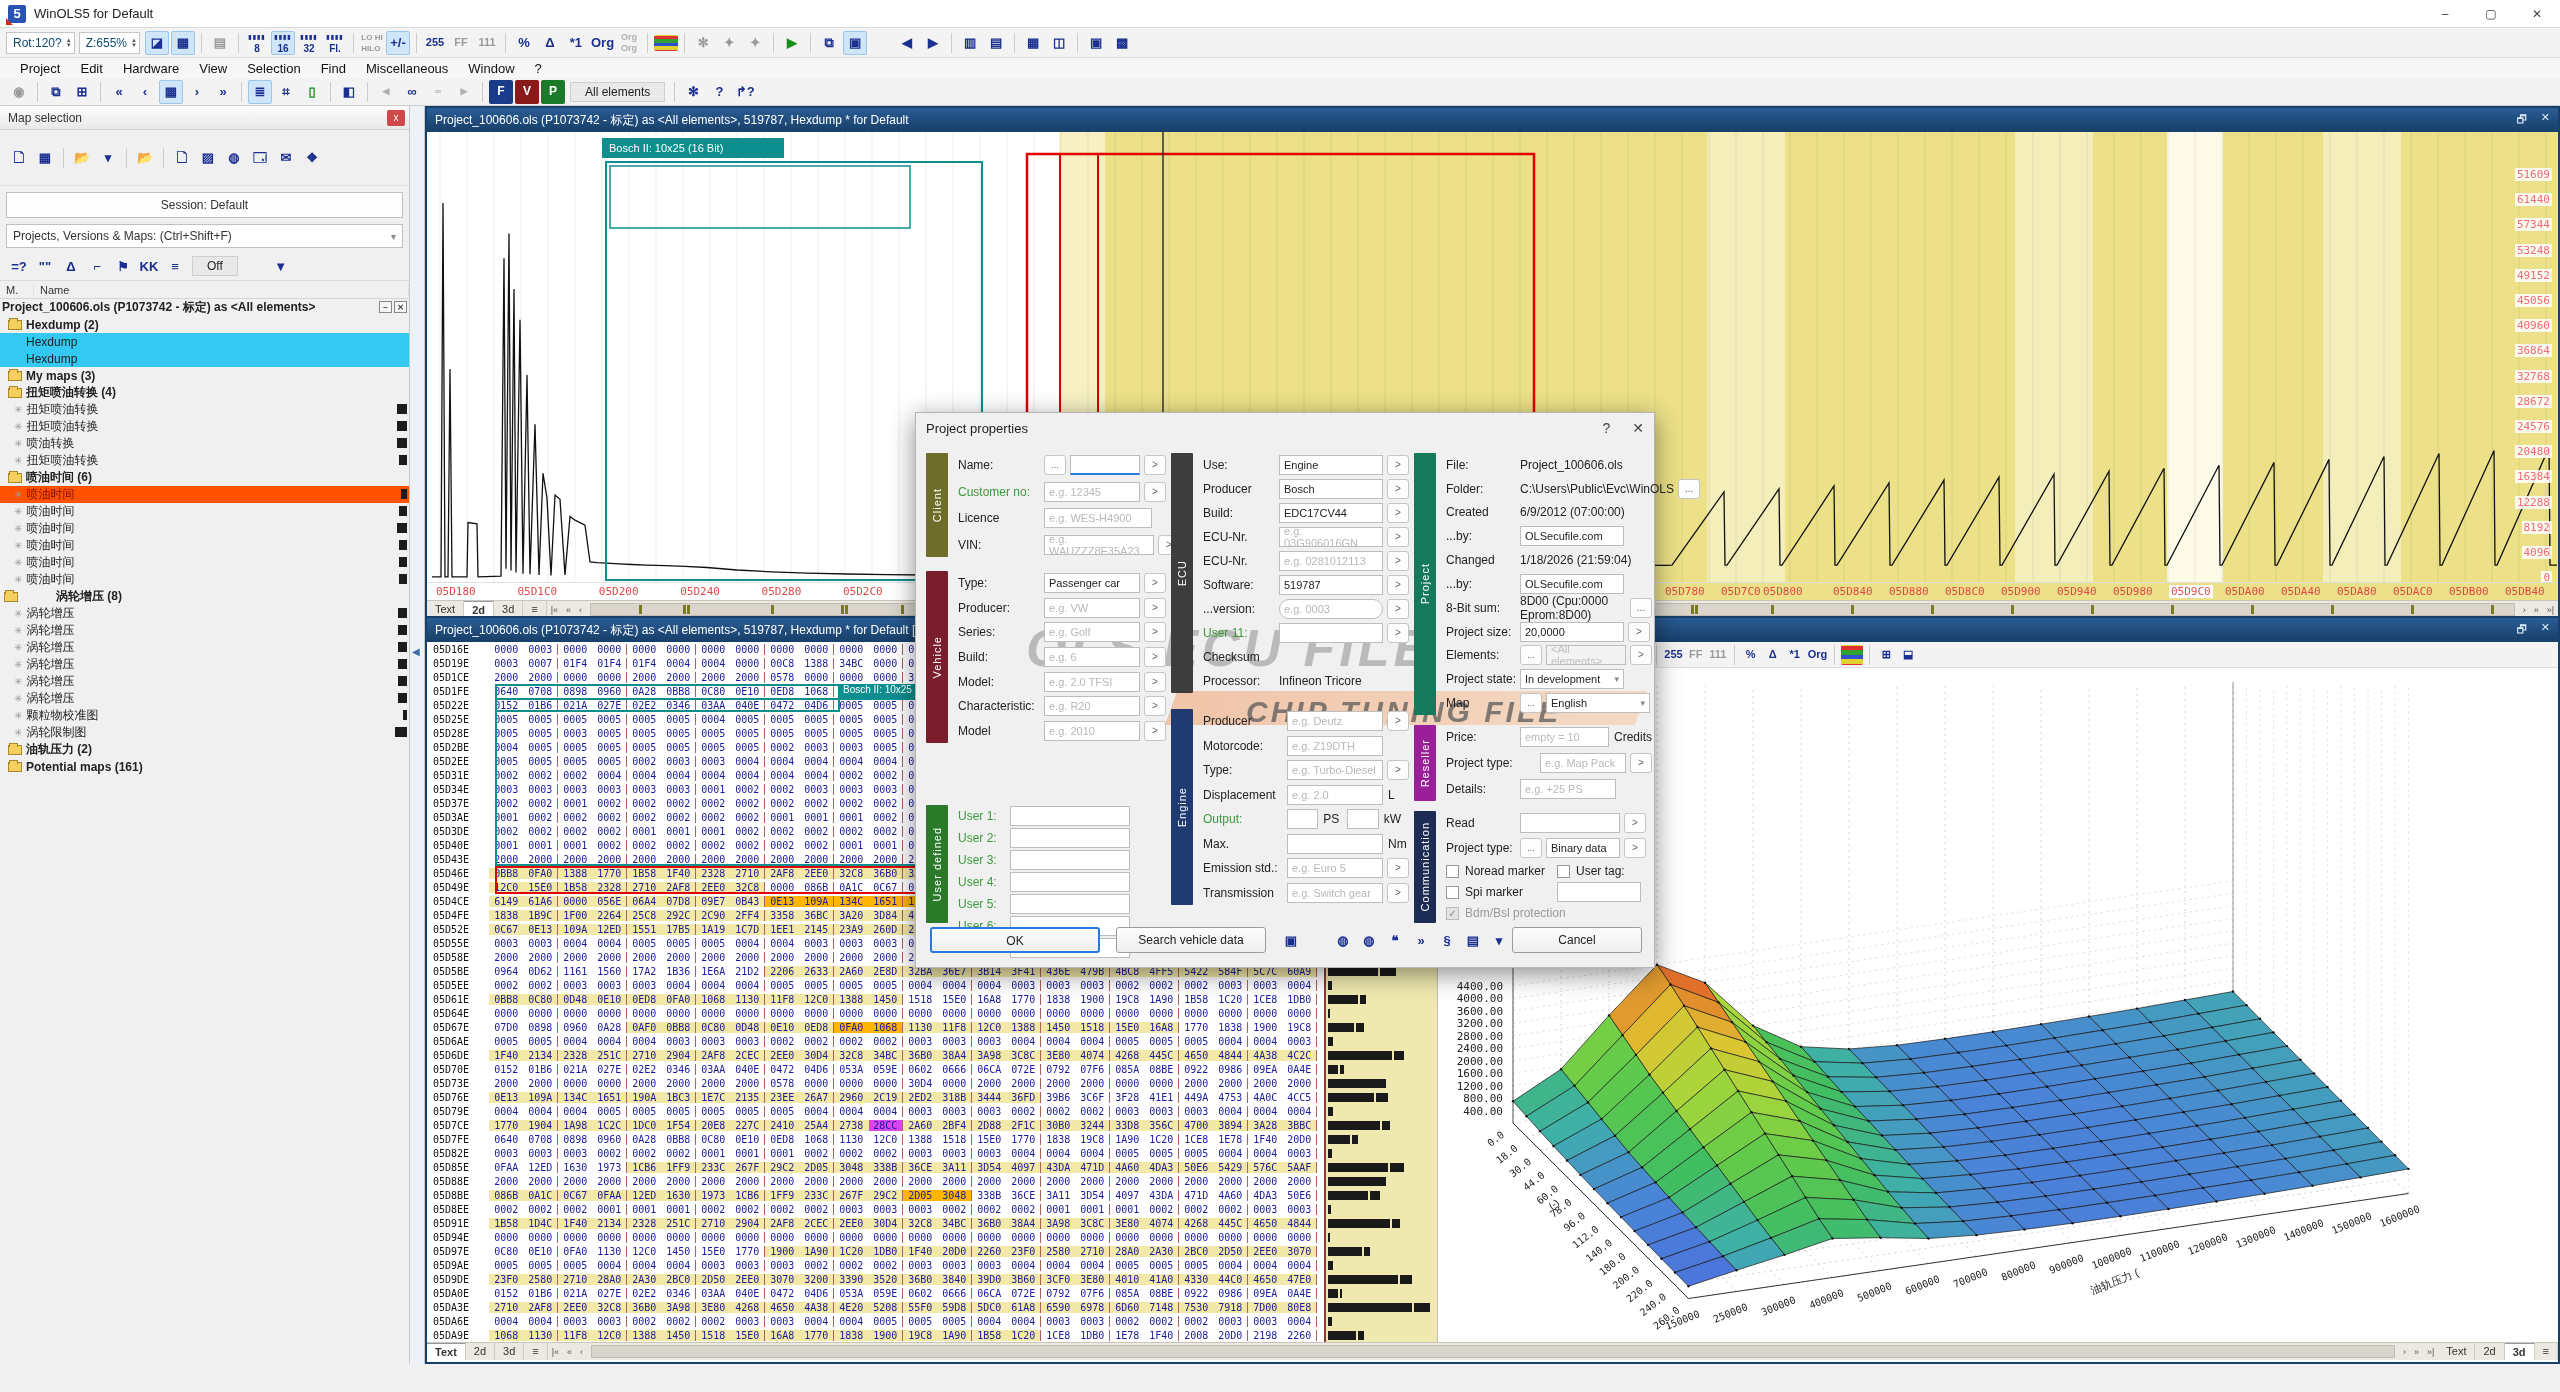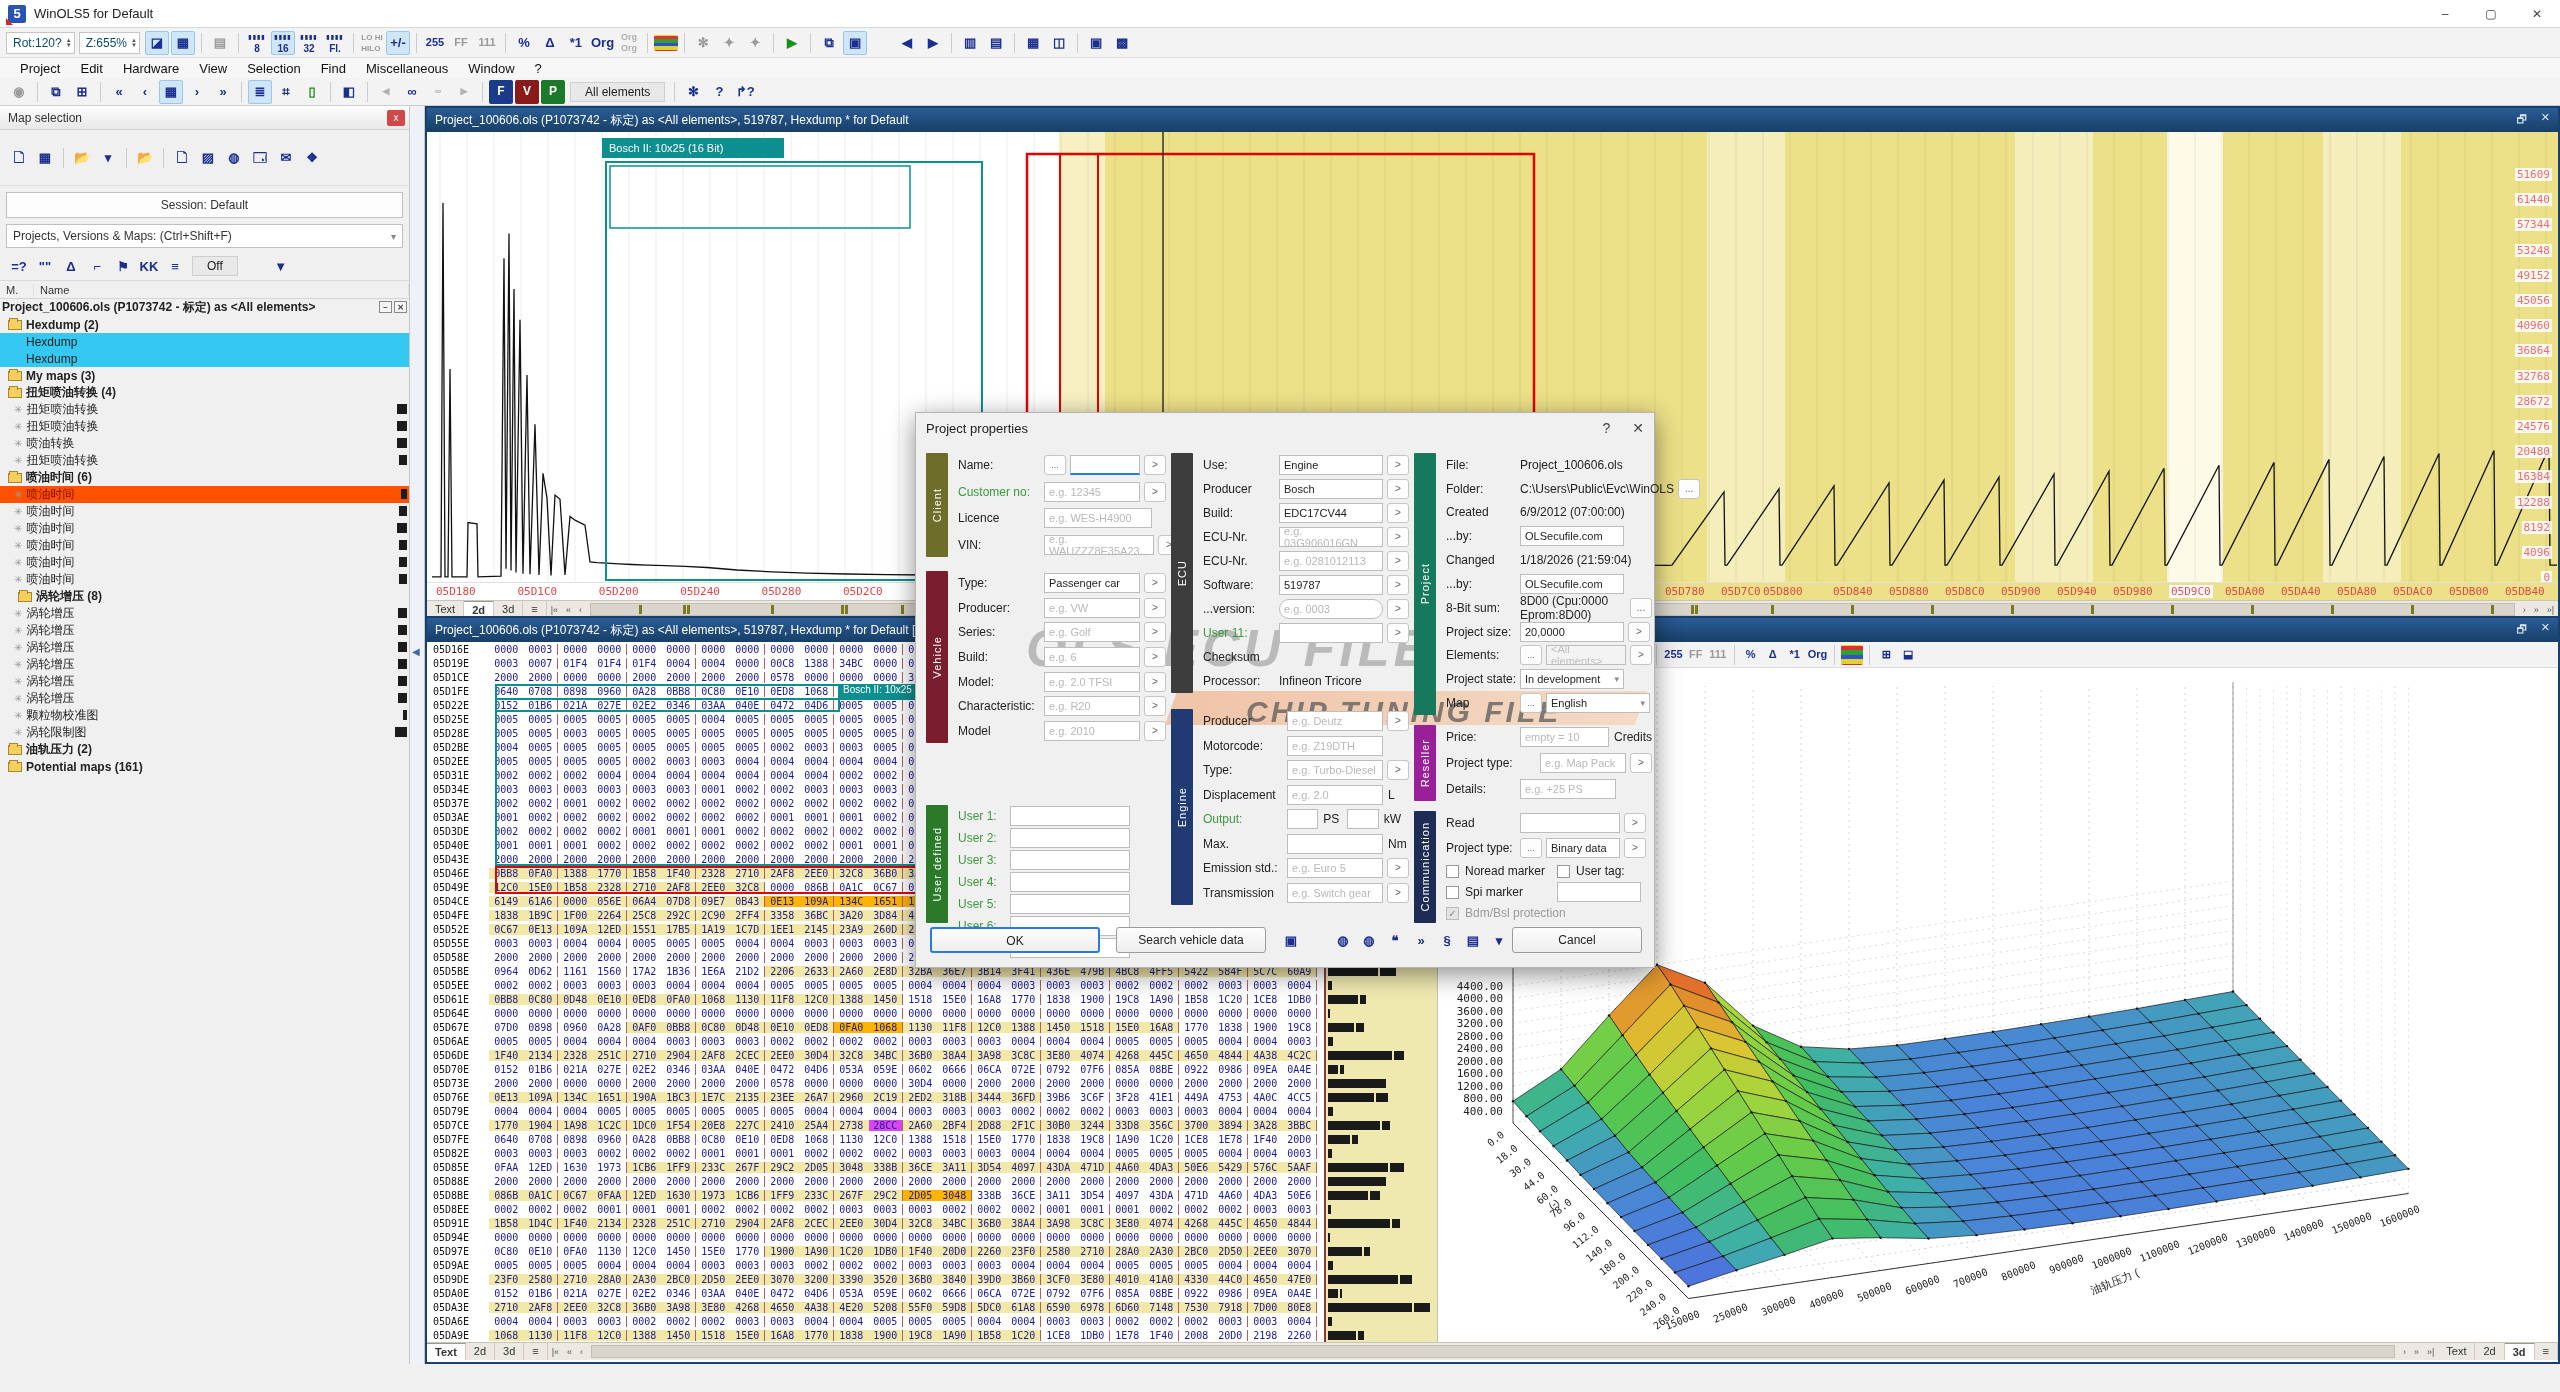--- a/index.html
+++ b/index.html
@@ -366,21 +366,21 @@
         <div class="trow map" style="padding-left: 12px;">
           <span class="micon">✳</span>
           <span class="lbl">喷油时间</span>
           <span class="mbar" style="width: 8px;"></span>
         </div>
         <div class="trow map" style="padding-left: 12px;">
           <span class="micon">✳</span>
           <span class="lbl">喷油时间</span>
           <span class="mbar" style="width: 8px;"></span>
         </div>
-        <div class="trow folder" style="padding-left: 16px;">
+        <div class="trow folder" style="padding-left: 2px; gap: 34px;">
           <span class="ficon"></span>
           <span class="lbl">涡轮增压 (8)</span>
         </div>
         <div class="trow map" style="padding-left: 12px;">
           <span class="micon">✳</span>
           <span class="lbl">涡轮增压</span>
           <span class="mbar" style="width: 9px;"></span>
         </div>
         <div class="trow map" style="padding-left: 12px;">
           <span class="micon">✳</span>
@@ -1573,21 +1573,21 @@
               <span class="hword" style="background: rgb(242, 233, 168);">2738</span>
               <span class="hword psep" style="background: #d946ef;">28CC</span>
               <span class="hword" style="background: rgb(242, 233, 168);">2A60</span>
               <span class="hword psep" style="background: rgb(242, 233, 168);">2BF4</span>
               <span class="hword" style="background: rgb(242, 233, 168);">2D88</span>
               <span class="hword psep" style="background: rgb(242, 233, 168);">2F1C</span>
               <span class="hword" style="background: rgb(242, 233, 168);">30B0</span>
               <span class="hword psep" style="background: rgb(242, 233, 168);">3244</span>
               <span class="hword" style="background: rgb(242, 233, 168);">33D8</span>
               <span class="hword psep" style="background: rgb(242, 233, 168);">356C</span>
-              <span class="hword" style="background: rgb(242, 233, 168);">3700</span>
+              <span class="hword" style="background: rgb(242, 233, 168);">4700</span>
               <span class="hword psep" style="background: rgb(242, 233, 168);">3894</span>
               <span class="hword" style="background: rgb(242, 233, 168);">3A28</span>
               <span class="hword psep" style="background: rgb(242, 233, 168);">3BBC</span>
             </div>
             <div class="hrow">
               <span class="haddr">05D7FE</span>
               <span class="hword">0640</span>
               <span class="hword psep">0708</span>
               <span class="hword">0898</span>
               <span class="hword psep">0960</span>

